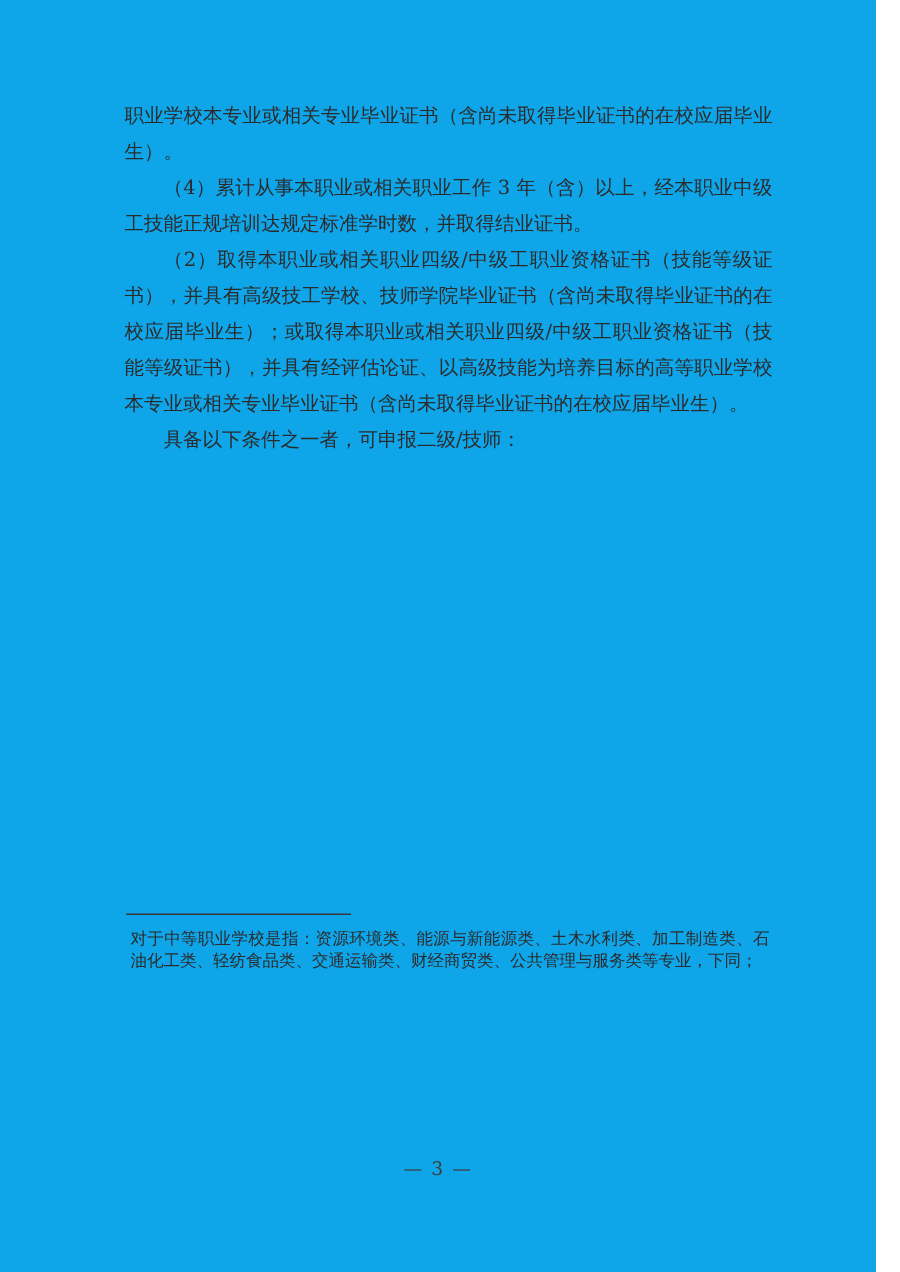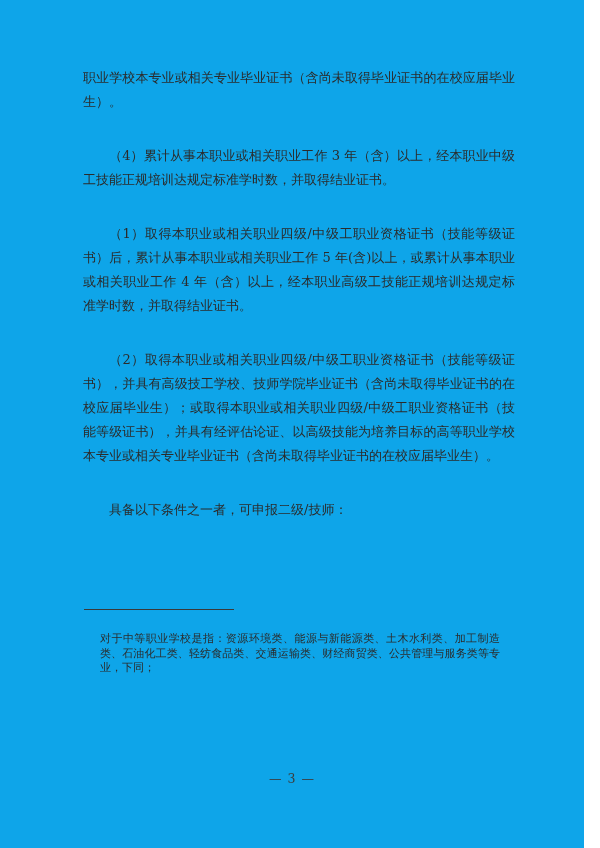--- a/index.html
+++ b/index.html
@@ -16,60 +16,59 @@
     position: absolute;
     left: 83px;
     top: 66px;
     width: 432px;
     font-size: 13px;
     line-height: 24px;
     text-align: justify;
     text-justify: inter-ideograph;
   }
   .body-text p { margin: 0; padding: 0; }
-  .body-text p.indent { text-indent: 2em; margin-top: 30px; }
+  .body-text p.indent { text-indent: 2em; }
   .footnote-sep {
     position: absolute;
     left: 84px;
     top: 609px;
     width: 150px;
     height: 0;
     border-top: 1.5px solid #3a3a3a;
   }
   .footnotes {
     position: absolute;
     left: 83px;
     top: 615px;
     width: 434px;
     font-size: 11px;
     line-height: 14.5px;
     text-align: justify;
     text-justify: inter-ideograph;
   }
-  .footnotes p { margin: 17px; padding: 0; }
+  .footnotes p { margin: 4px; padding: 0; }
   .page-number {
     position: absolute;
     left: 0;
     top: 771px;
     width: 100%;
     text-align: center;
     font-size: 12.5px;
     letter-spacing: 1px;
     color: #3c3c3c;
   }
 </style>
 </head>
 <body>
 
 <div class="page">
 
   <div class="body-text">
     <p>职业学校本专业或相关专业毕业证书（含尚未取得毕业证书的在校应届毕业生）。</p>
     <p class="indent">（4）累计从事本职业或相关职业工作 3 年（含）以上，经本职业中级工技能正规培训达规定标准学时数，并取得结业证书。</p>
-    <p class="indent">（1）取得本职业或相关职业四级/中级工职业资格证书（技能等级证书）后，累计从事本职业或相关职业工作 5 年(含)以上，或累计从事本职业或相关职业工作 4 年（含）以上，经本职业高级工技能正规培训达规定标准学时数，并取得结业证书。</p>
     <p class="indent">（2）取得本职业或相关职业四级/中级工职业资格证书（技能等级证书），并具有高级技工学校、技师学院毕业证书（含尚未取得毕业证书的在校应届毕业生）；或取得本职业或相关职业四级/中级工职业资格证书（技能等级证书），并具有经评估论证、以高级技能为培养目标的高等职业学校本专业或相关专业毕业证书（含尚未取得毕业证书的在校应届毕业生）。</p>
     <p class="indent">具备以下条件之一者，可申报二级/技师：</p>
   </div>
 
   <div class="footnote-sep"></div>
 
   <div class="footnotes">
     <p>对于中等职业学校是指：资源环境类、能源与新能源类、土木水利类、加工制造类、石油化工类、轻纺食品类、交通运输类、财经商贸类、公共管理与服务类等专业，下同；</p>
   </div>
 

